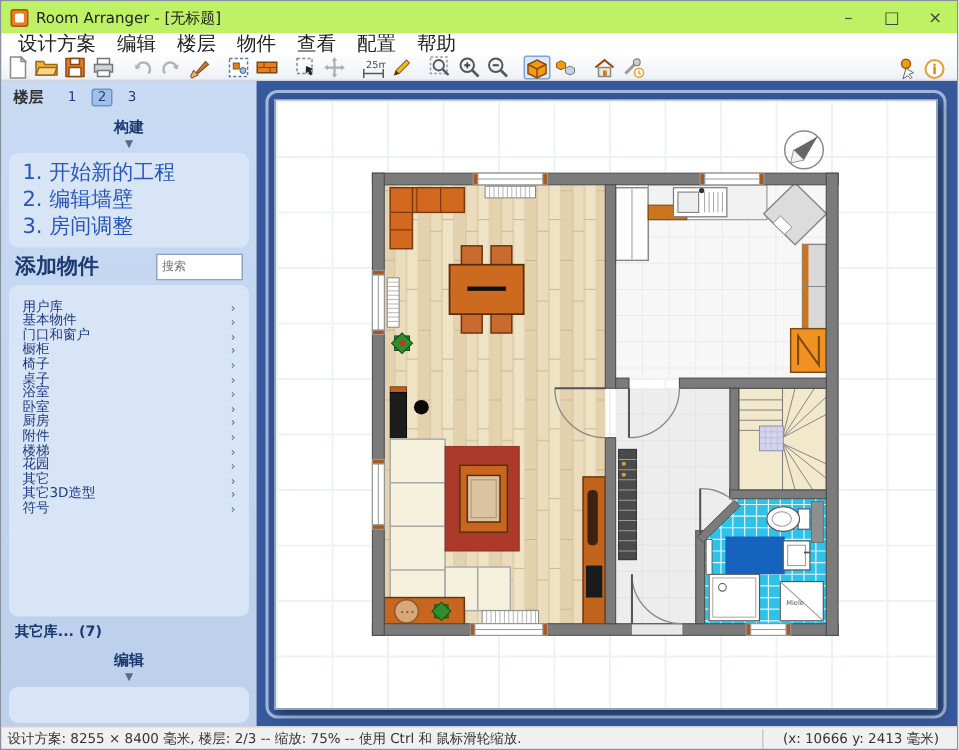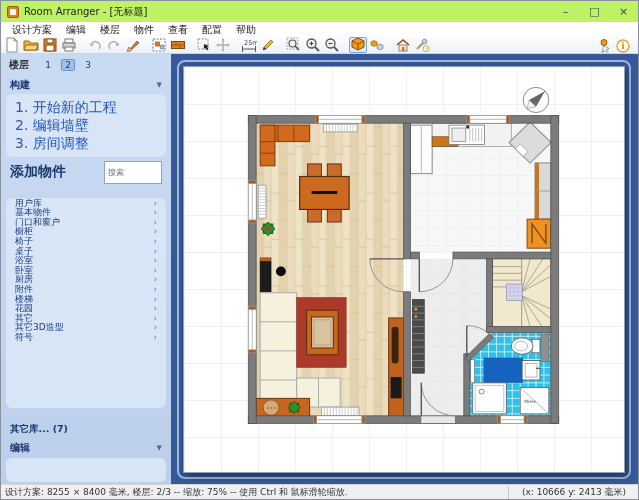--- a/index.html
+++ b/index.html
@@ -9,46 +9,46 @@
 
   
   .titlebar{ height:21px; background:#bef264; display:flex; align-items:center; padding:0 0 0 6px; flex:none; }
   .appicon{ width:12px; height:12px; background:var(--accent,#e67e22); border:1px solid #9a5a10; border-radius:2px; margin-right:5px; position:relative; }
   .appicon::after{ content:""; position:absolute; inset:2px; background:#fff; border-radius:1px; }
   .title-text{ font-size:10px; color:#222; flex:1; }
   .winbtn{ width:29px; height:21px; display:flex; align-items:center; justify-content:center; color:#444; font-size:11px; cursor:default; }
 
   
   .menubar{ height:15px; background:#fff; display:flex; align-items:center; padding-left:4px; flex:none; }
-  .menu-item{ padding:0 7px; font-size:10px; color:#222; line-height:15px; }
+  .menu-item{ padding:0 7px; font-size:13px; color:#222; line-height:15px; }
 
   
   .toolbar{ height:17px; background:linear-gradient(#fdfdfe,#edf1f6); border-bottom:1px solid #cdd4dd; display:flex; align-items:center; padding-left:2px; flex:none; position:relative; }
-  .tbtn{ width:18px; height:16px; display:flex; align-items:flex-end; justify-content:center; margin-right:1px; border-radius:2px; }
+  .tbtn{ width:18px; height:16px; display:flex; align-items:flex-start; justify-content:center; margin-right:1px; border-radius:2px; }
   .tbtn.active{ border:1px solid #7aa6d8; background:#dce9f9; }
   .tgap{ width:7px; }
   .toolbar-right{ position:absolute; right:5px; top:0; height:17px; display:flex; align-items:center; }
 
   
   .main{ flex:1; display:flex; min-height:0; }
 
   
   .sidebar{ width:170px; flex:none; background:linear-gradient(var(--sidebar_bg,#c9daf3),#bccfeb); display:flex; flex-direction:column; padding:2px 2px 2px 2px; overflow:hidden; }
   .floors-row{ display:flex; align-items:center; padding:2px 6px 3px 6px; }
   .floors-label{ font-weight:bold; color:#333; font-size:10px; margin-right:12px; }
   .floor-tab{ width:14px; height:12px; text-align:center; font-size:9px; color:#223a7a; line-height:12px; margin-right:6px; border-radius:2px; }
   .floor-tab.active{ background:#9fc0e8; border:1px solid #6f94c8; line-height:10px; }
-  .panel-h{ display:flex; justify-content:space-between; align-items:center; font-weight:bold; color:#1a3a70; font-size:10px; padding:3px 7px 2px 7px; }
+  .panel-h{ display:flex; justify-content:space-between; align-items:center; font-weight:bold; color:#1a3a70; font-size:10px; padding:3px 7px 2px 7px;flex-direction:column; }
   .panel-h .chev{ color:#56688c; font-size:7px; }
   .panel-body{ background:var(--panel_bg,#d8e5f7); border-radius:6px; margin:0 3px; padding:4px 9px; }
   .step{ color:#2857b8; font-size:14px; line-height:1.3; white-space:nowrap; }
   .add-row{ display:flex; justify-content:space-between; align-items:center; padding:4px 7px 3px 7px; }
   .add-row .hd{ font-weight:bold; color:#1a3a70; font-size:14px; }
-  .search-input{ width:58px; height:23px; font-size:8px; border:1px solid #8ea4c4; background:#fff; padding:0 3px; font-family:inherit; }
-  .cat-panel{ background:var(--panel_bg,#d8e5f7); border-radius:6px; margin:11px 3px; padding:1px 9px; flex:1; display:flex; flex-direction:column; min-height:0; }
+  .search-input{ width:58px; height:18px; font-size:8px; border:1px solid #8ea4c4; background:#fff; padding:0 3px; font-family:inherit; }
+  .cat-panel{ background:var(--panel_bg,#d8e5f7); border-radius:6px; margin:0 3px; padding:11px 9px; flex:1; display:flex; flex-direction:column; min-height:0; }
   .cat-item{ display:flex; justify-content:space-between; font-size:9px; color:#1c3a80; line-height:9.6px; white-space:nowrap; }
   .cat-item .arr{ color:#4a6ab0; font-size:8px; }
   .otherlibs{ font-weight:bold; color:#1a3a70; font-size:9.5px; padding:4px 7px 2px 7px; }
   .empty-panel{ background:var(--panel_bg,#d8e5f7); border-radius:6px; margin:1px 3px 0 3px; height:24px; flex:none; }
 
   
   .canvas{ flex:1; position:relative; background:var(--canvas_bg,#36599b); }
   .frame{ position:absolute; inset:6px 7px 5px 6px; border:2px solid #a3b9da; border-radius:8px; padding:4px; }
   .paper{ position:relative; width:100%; height:100%; background:#fff; border:1px solid #93a2b5; box-shadow:2px 3px 7px rgba(0,0,0,.45);
     background-image:linear-gradient(#eef2f8 1px,transparent 1px),linear-gradient(90deg,#eef2f8 1px,transparent 1px);

